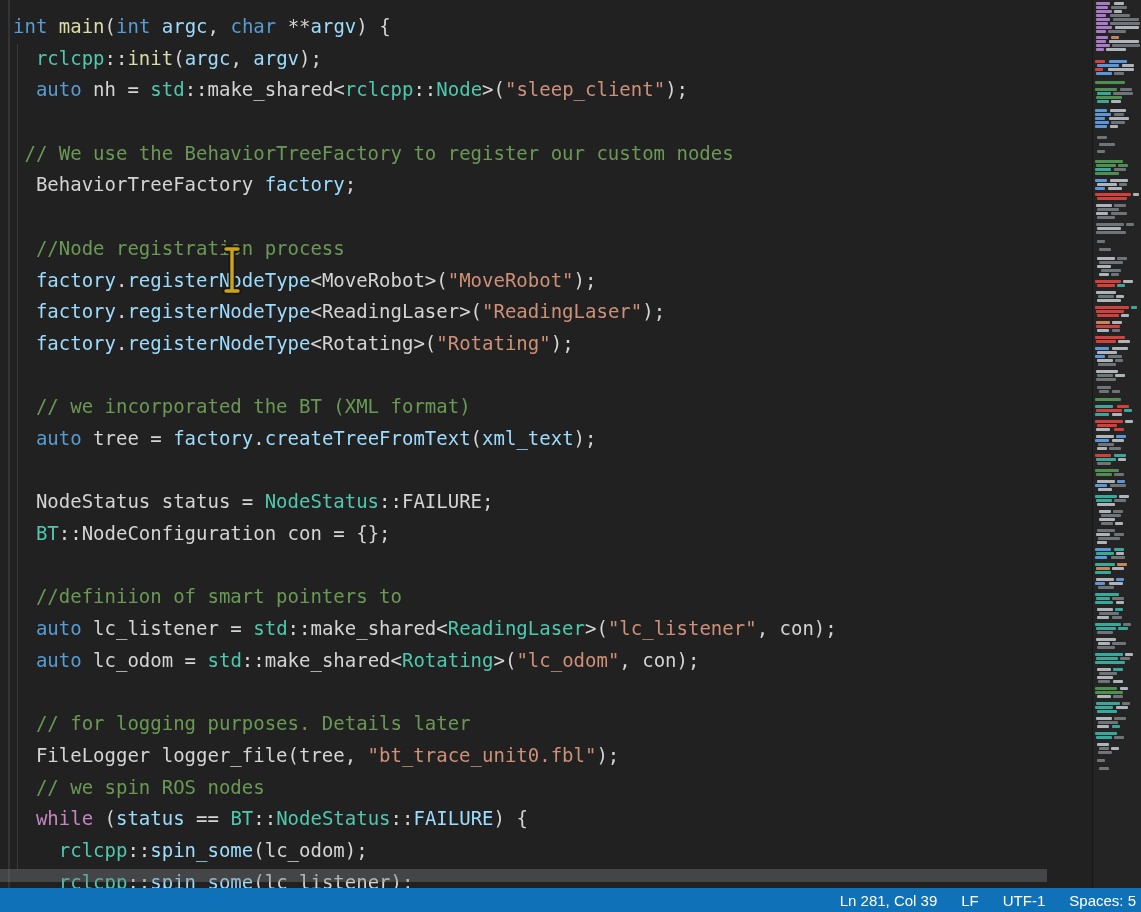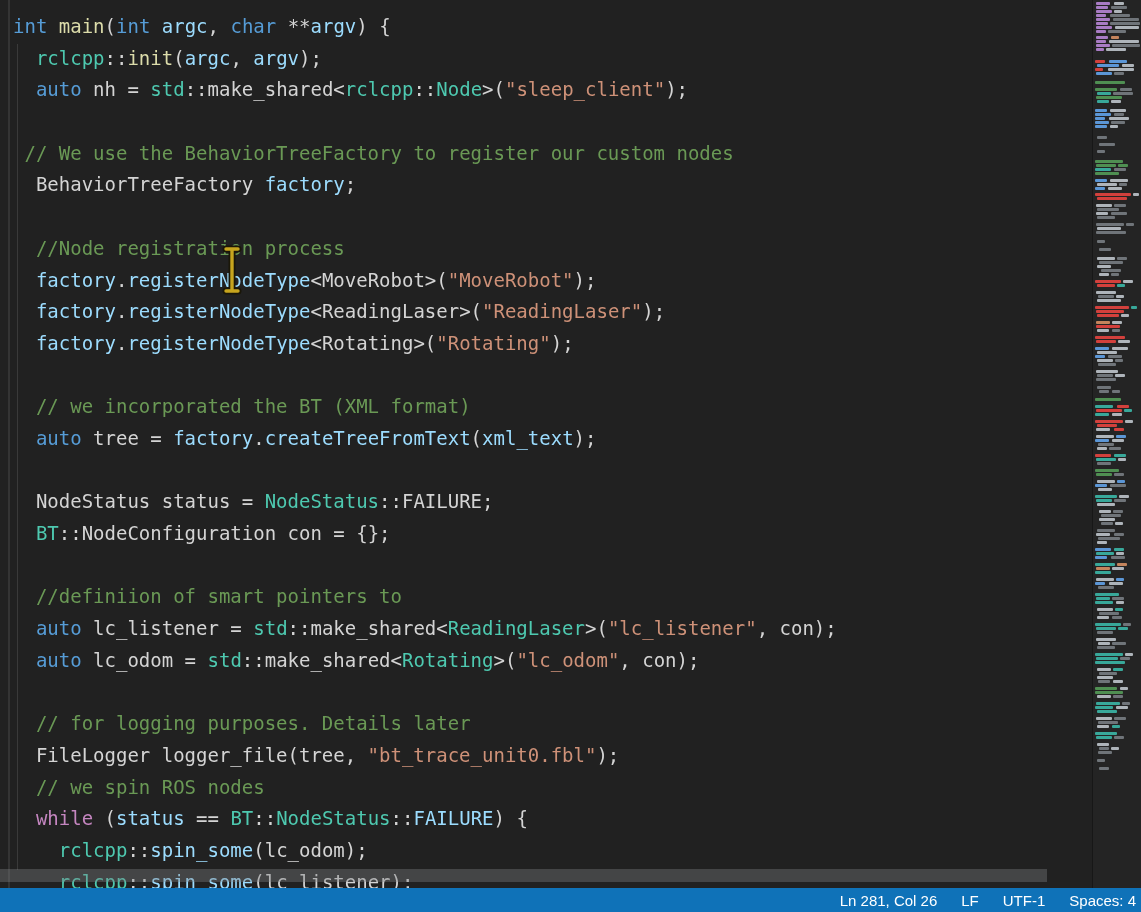--- a/index.html
+++ b/index.html
@@ -582,19 +582,19 @@
         <div class="mm-row" style="top: 759px;">
           <div class="mm-seg" style="margin-left: 4px; width: 8px; background: rgb(111, 116, 121);"></div>
         </div>
         <div class="mm-row" style="top: 767px;">
           <div class="mm-seg" style="margin-left: 6px; width: 10px; background: rgb(111, 116, 121);"></div>
         </div>
       </div>
   </div>
 
   <div class="statusbar" style="background: rgb(15, 114, 184);">
-    <span>Ln 281, Col 26</span>
+    <span>Ln 281, Col 39</span>
     <span>LF</span>
     <span>UTF-1</span>
-    <span>Spaces: 4</span>
+    <span>Spaces: 5</span>
   </div>
 
 </div>
 
 </body></html>

